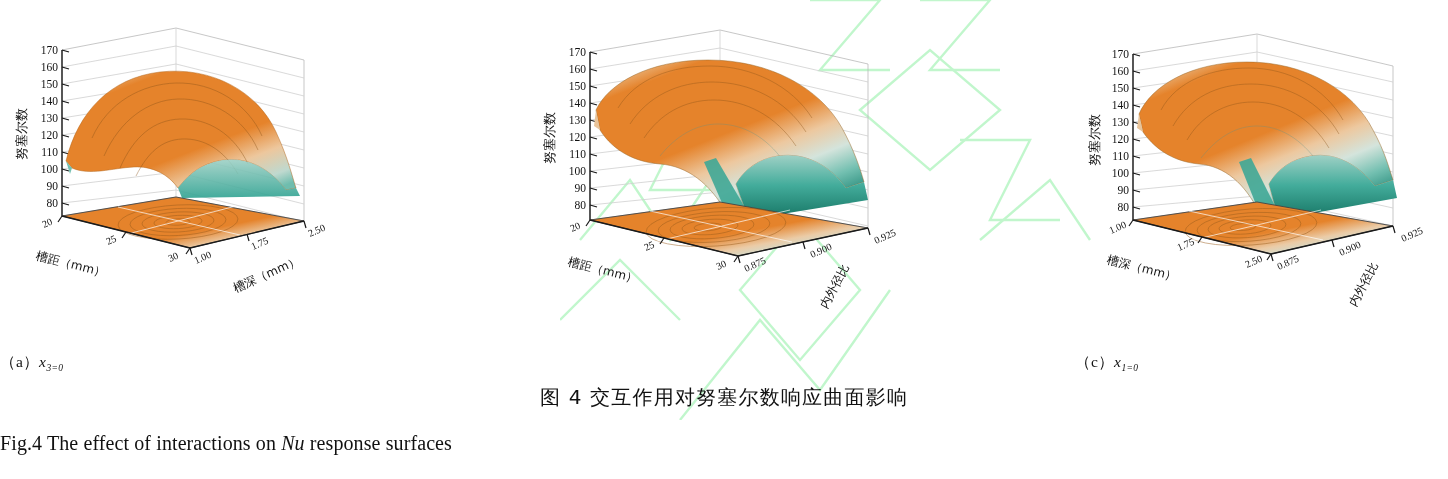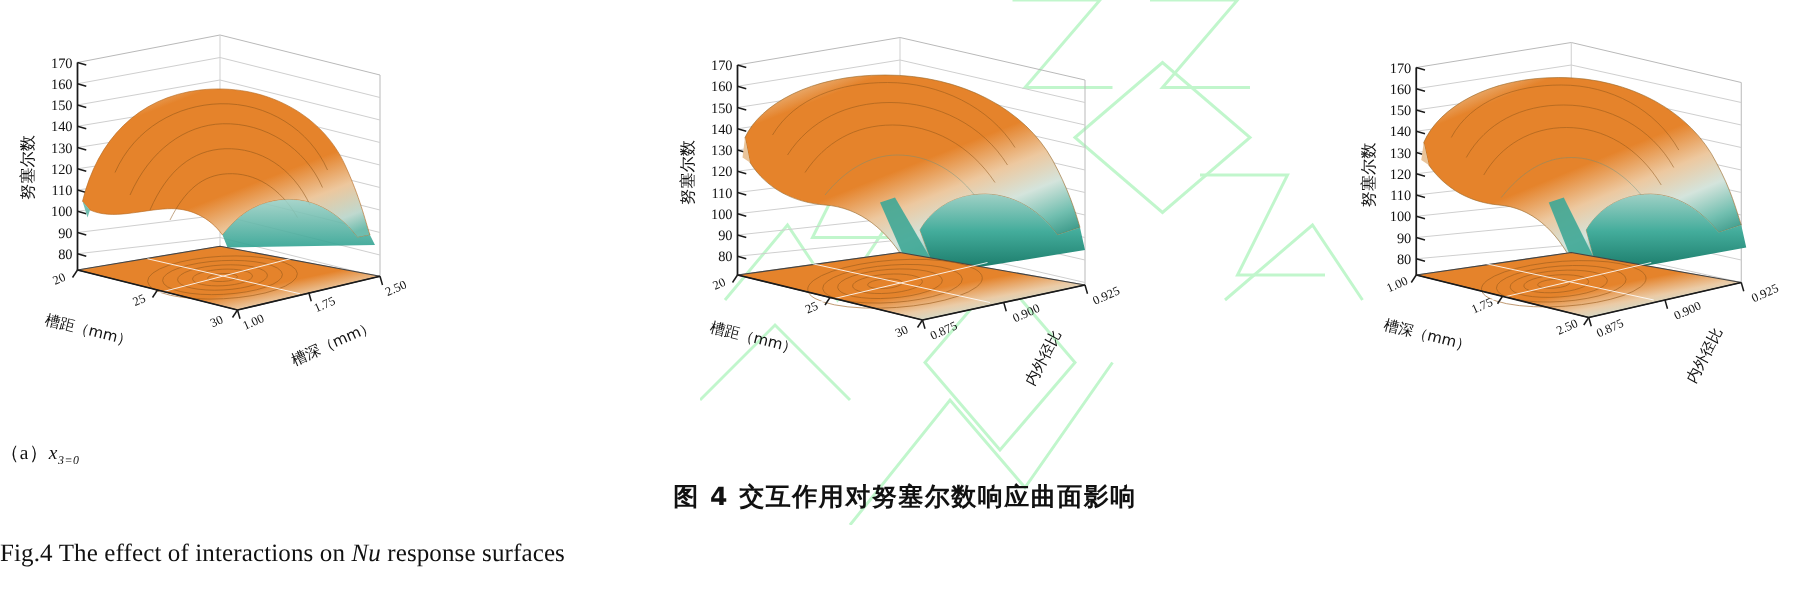--- a/index.html
+++ b/index.html
@@ -21,21 +21,21 @@
   .plot-svg{position:absolute;left:0;top:0;}
 
   
   .subcap{position:absolute;top:336px;width:100%;
           font-size:15.5px;letter-spacing:.4px;white-space:nowrap;}
   .subcap .it{font-style:italic;font-family:"Liberation Serif",serif;}
   .subcap sub{font-size:9.5px;font-style:italic;}
 
   
   .cap-cn{position:absolute;left:0;right:0;top:384px;text-align:center;
-          font-family:"DejaVu Sans",sans-serif;font-weight:bold;
+          font-family:"DejaVu Sans",sans-serif;font-weight:normal;
           font-size:20px;letter-spacing:1.2px;}
   .cap-en{position:absolute;left:0;right:0;top:432px;text-align:left;
           font-size:20px;letter-spacing:.1px;}
   .cap-en .it{font-style:italic;}
 </style>
 </head>
 <body>
 
 <div class="figure">
 
@@ -492,20 +492,23 @@
       <text x="66" y="256" font-size="12" font-family="DejaVu Sans, sans-serif" fill="#111" transform="rotate(14 66 256)" text-anchor="middle">槽深（mm）</text>
 
       <g font-size="10" fill="#111" font-family="Liberation Serif, serif">
         <text x="204" y="254" transform="rotate(-24 204 254)">0.875</text>
         <text x="266" y="240" transform="rotate(-24 266 240)">0.900</text>
         <text x="328" y="226" transform="rotate(-24 328 226)">0.925</text>
       </g>
       <text x="292" y="270" font-size="12" font-family="DejaVu Sans, sans-serif" fill="#111" transform="rotate(-62 292 270)" text-anchor="middle">内外径比</text>
     </svg>
 
+    <div class="subcap">
+      <span>（c）</span><span class="it">x</span><sub>1=0</sub>
+    </div>
   </div>
 
   <div class="cap-cn">图 4  交互作用对努塞尔数响应曲面影响</div>
   <div class="cap-en">
     <span>Fig.4 The effect of interactions on </span><span class="it">Nu</span><span> response surfaces</span>
   </div>
 
 </div>
 
 </body></html>

